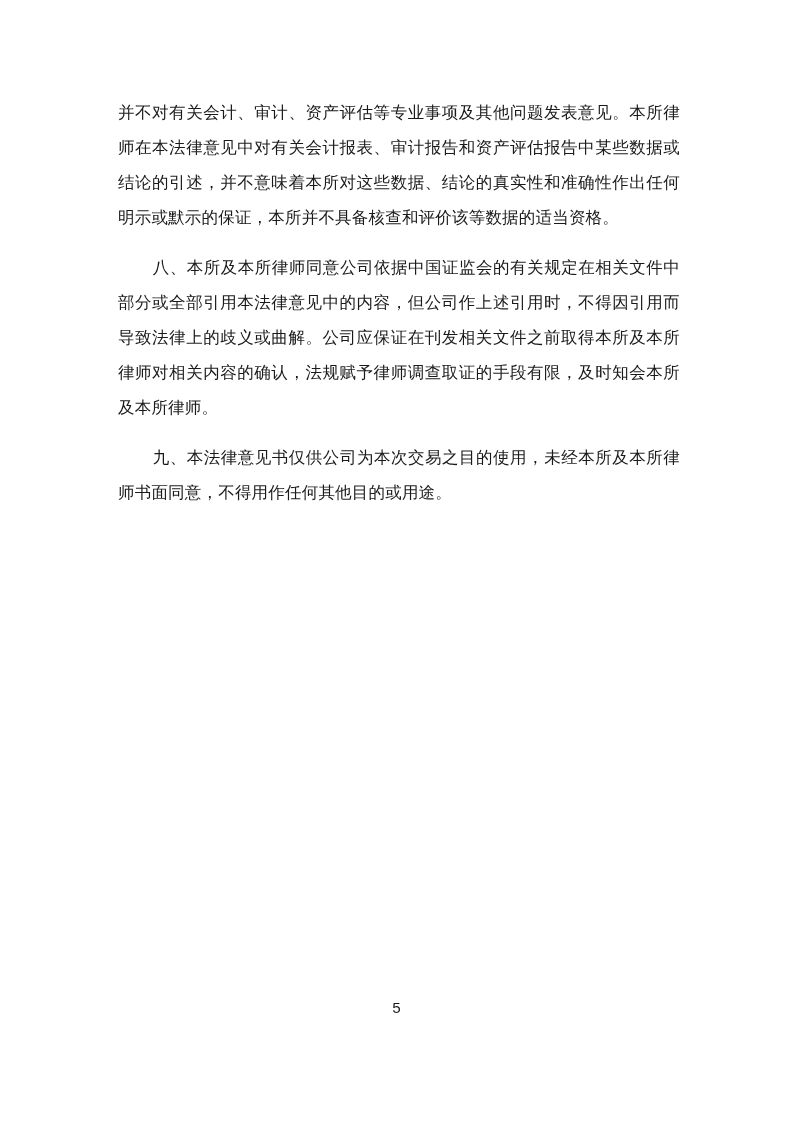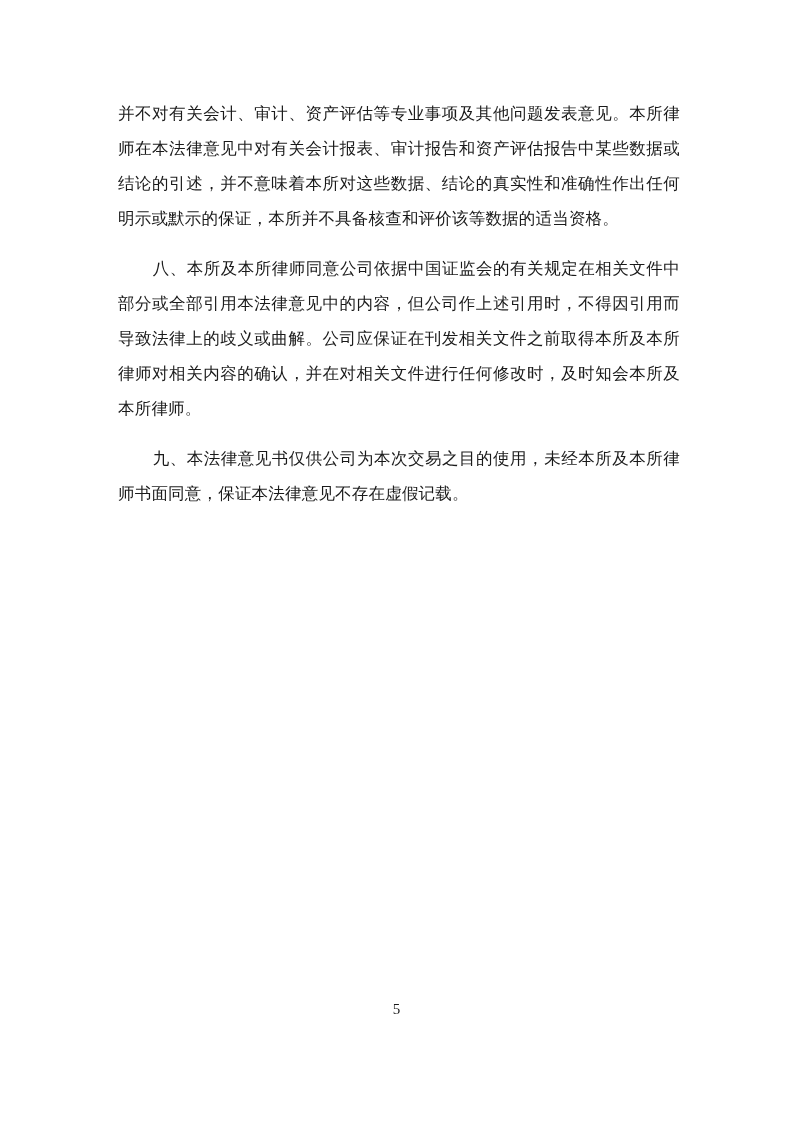--- a/index.html
+++ b/index.html
@@ -6,21 +6,21 @@
     margin: 0;
     padding: 0;
     background: #ffffff;
   }
   .page {
     position: relative;
     width: 793px;
     height: 1122px;
     background: #ffffff;
     overflow: hidden;
-    font-family: Liberation Serif, serif;
+    font-family: Liberation Mono, monospace;
     color: #1a1a1a;
   }
   .content {
     position: absolute;
     top: 96px;
     left: 118px;
     width: 562px;
   }
   .content p {
     margin: 0 0 15px 0;
@@ -43,17 +43,17 @@
     font-size: 15px;
     color: #1a1a1a;
   }
 </style>
 </head>
 <body>
 
 <div class="page">
   <div class="content">
     <p>并不对有关会计、审计、资产评估等专业事项及其他问题发表意见。本所律师在本法律意见中对有关会计报表、审计报告和资产评估报告中某些数据或结论的引述，并不意味着本所对这些数据、结论的真实性和准确性作出任何明示或默示的保证，本所并不具备核查和评价该等数据的适当资格。</p>
-    <p class="indent">八、本所及本所律师同意公司依据中国证监会的有关规定在相关文件中部分或全部引用本法律意见中的内容，但公司作上述引用时，不得因引用而导致法律上的歧义或曲解。公司应保证在刊发相关文件之前取得本所及本所律师对相关内容的确认，并在对相关文件进行任何修改时，及时知会本所及本所律师。</p>
-    <p class="indent">九、本法律意见书仅供公司为本次交易之目的使用，未经本所及本所律师书面同意，保证本法律意见不存在虚假记载。</p>
+    <p class="indent">八、本所及本所律师同意公司依据中国证监会的有关规定在相关文件中部分或全部引用本法律意见中的内容，但公司作上述引用时，不得因引用而导致法律上的歧义或曲解。公司应保证在刊发相关文件之前取得本所及本所律师对相关内容的确认，法规赋予律师调查取证的手段有限，及时知会本所及本所律师。</p>
+    <p class="indent">九、本法律意见书仅供公司为本次交易之目的使用，未经本所及本所律师书面同意，不得用作任何其他目的或用途。</p>
   </div>
   <div class="footer">5</div>
 </div>
 
 </body></html>

